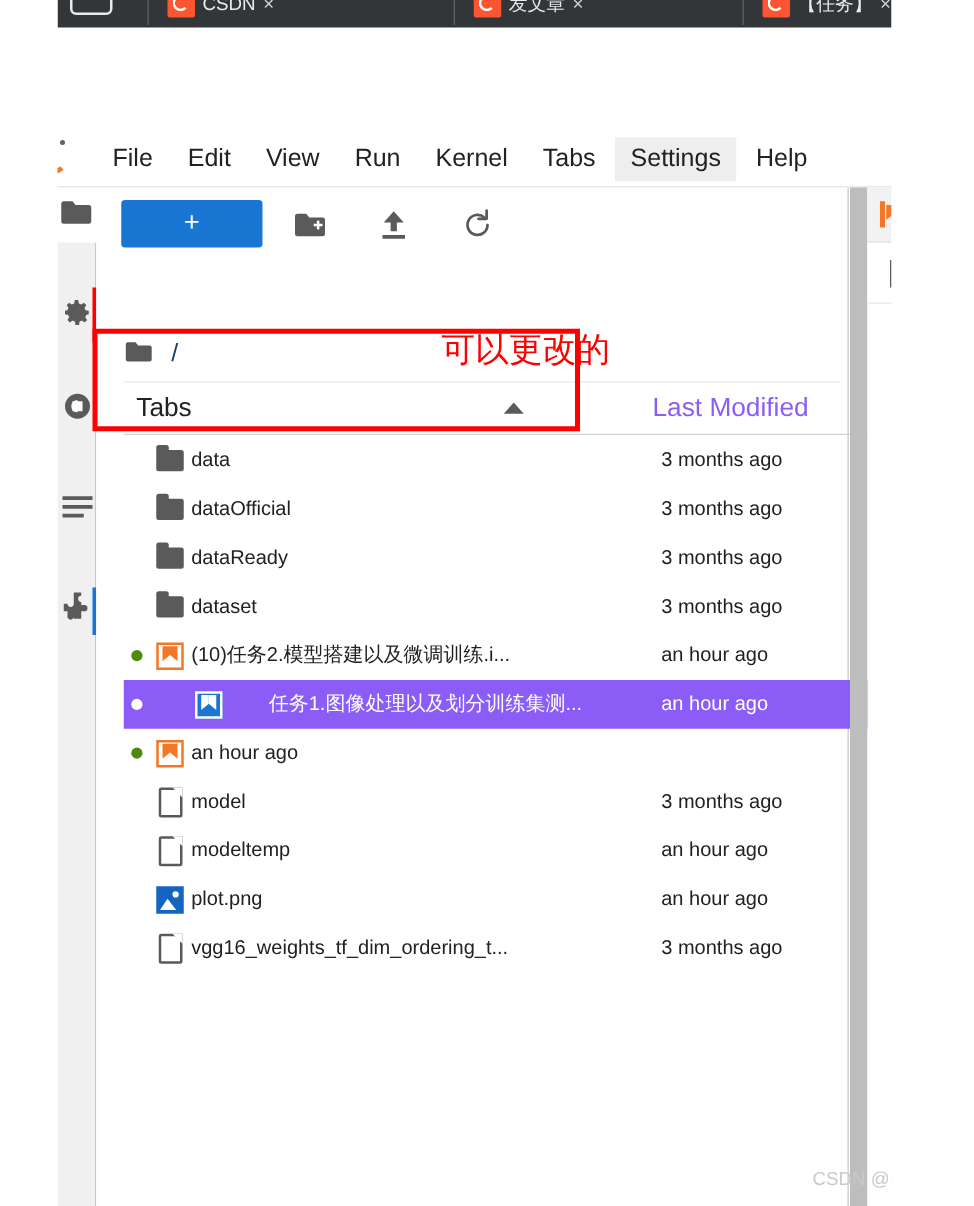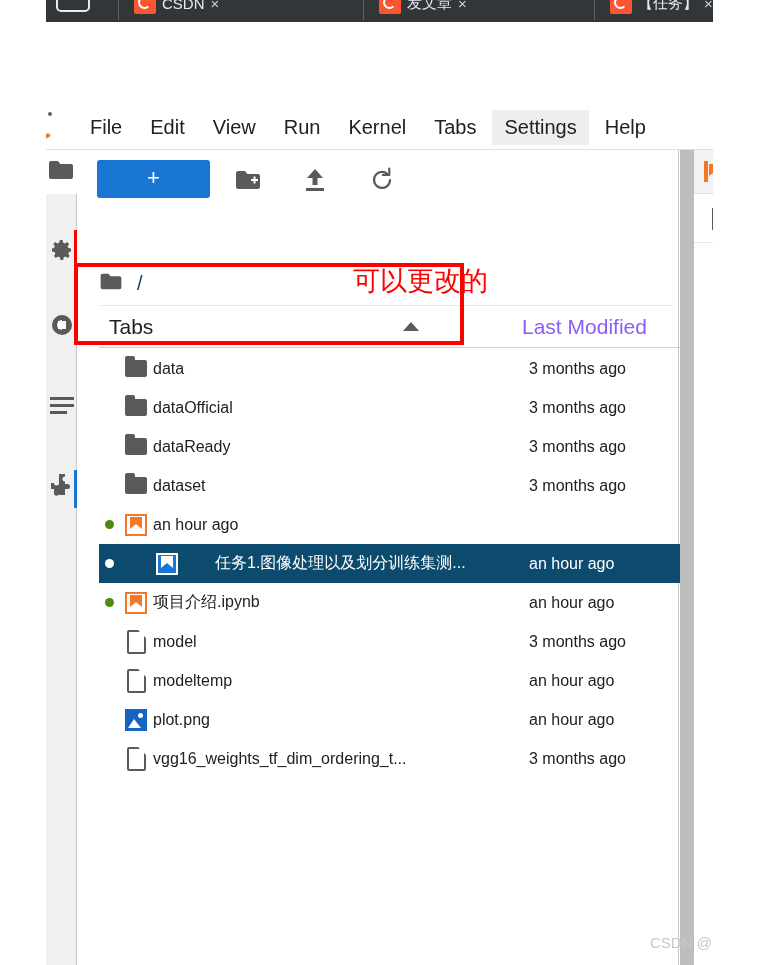--- a/index.html
+++ b/index.html
@@ -167,21 +167,21 @@
   }
   .hdr-mod { font-size: 21px; color: #8b5cf6; width: 180px; }
 
   .fb-list {
     position: absolute; left: 22px; top: 199px; width: 613px; height: 560px;
   }
   .fb-row {
     position: relative; height: 39px; display: flex; align-items: center;
     font-size: 16px; color: #212121; cursor: pointer;
   }
-  .fb-row.selected { background: #0c4a6e; color: #ffffff; gap: 31px; }
+  .fb-row.selected { background: #8b5cf6; color: #ffffff; gap: 31px; }
   .dot-col { width: 20px; flex: none; display: flex; justify-content: center; }
   .run-dot {
     width: 9px; height: 9px; border-radius: 50%; background: #4f8a10;
   }
   .fb-row.selected .run-dot { background: #ffffff; }
   .icon-col {
     width: 34px; flex: none; display: flex; align-items: center;
     justify-content: center;
   }
   .fb-name {
@@ -444,20 +444,21 @@
         <span class="fb-mod">3 months ago</span>
       </div>
 
       <div class="fb-row">
         <span class="dot-col">
             <span class="run-dot"></span>
           </span>
         <span class="icon-col">
             <span class="ico-nb"></span>
           </span>
+        <span class="fb-name">(10)任务2.模型搭建以及微调训练.i...</span>
         <span class="fb-mod">an hour ago</span>
       </div>
 
       <div class="fb-row selected">
         <span class="dot-col">
             <span class="run-dot"></span>
           </span>
         <span class="icon-col">
             <span class="ico-nb"></span>
           </span>
@@ -465,21 +466,20 @@
         <span class="fb-mod">an hour ago</span>
       </div>
 
       <div class="fb-row">
         <span class="dot-col">
             <span class="run-dot"></span>
           </span>
         <span class="icon-col">
             <span class="ico-nb"></span>
           </span>
-        <span class="fb-name">项目介绍.ipynb</span>
         <span class="fb-mod">an hour ago</span>
       </div>
 
       <div class="fb-row">
         <span class="dot-col"></span>
         <span class="icon-col">
             <span class="ico-file"></span>
           </span>
         <span class="fb-name">model</span>
         <span class="fb-mod">3 months ago</span>

